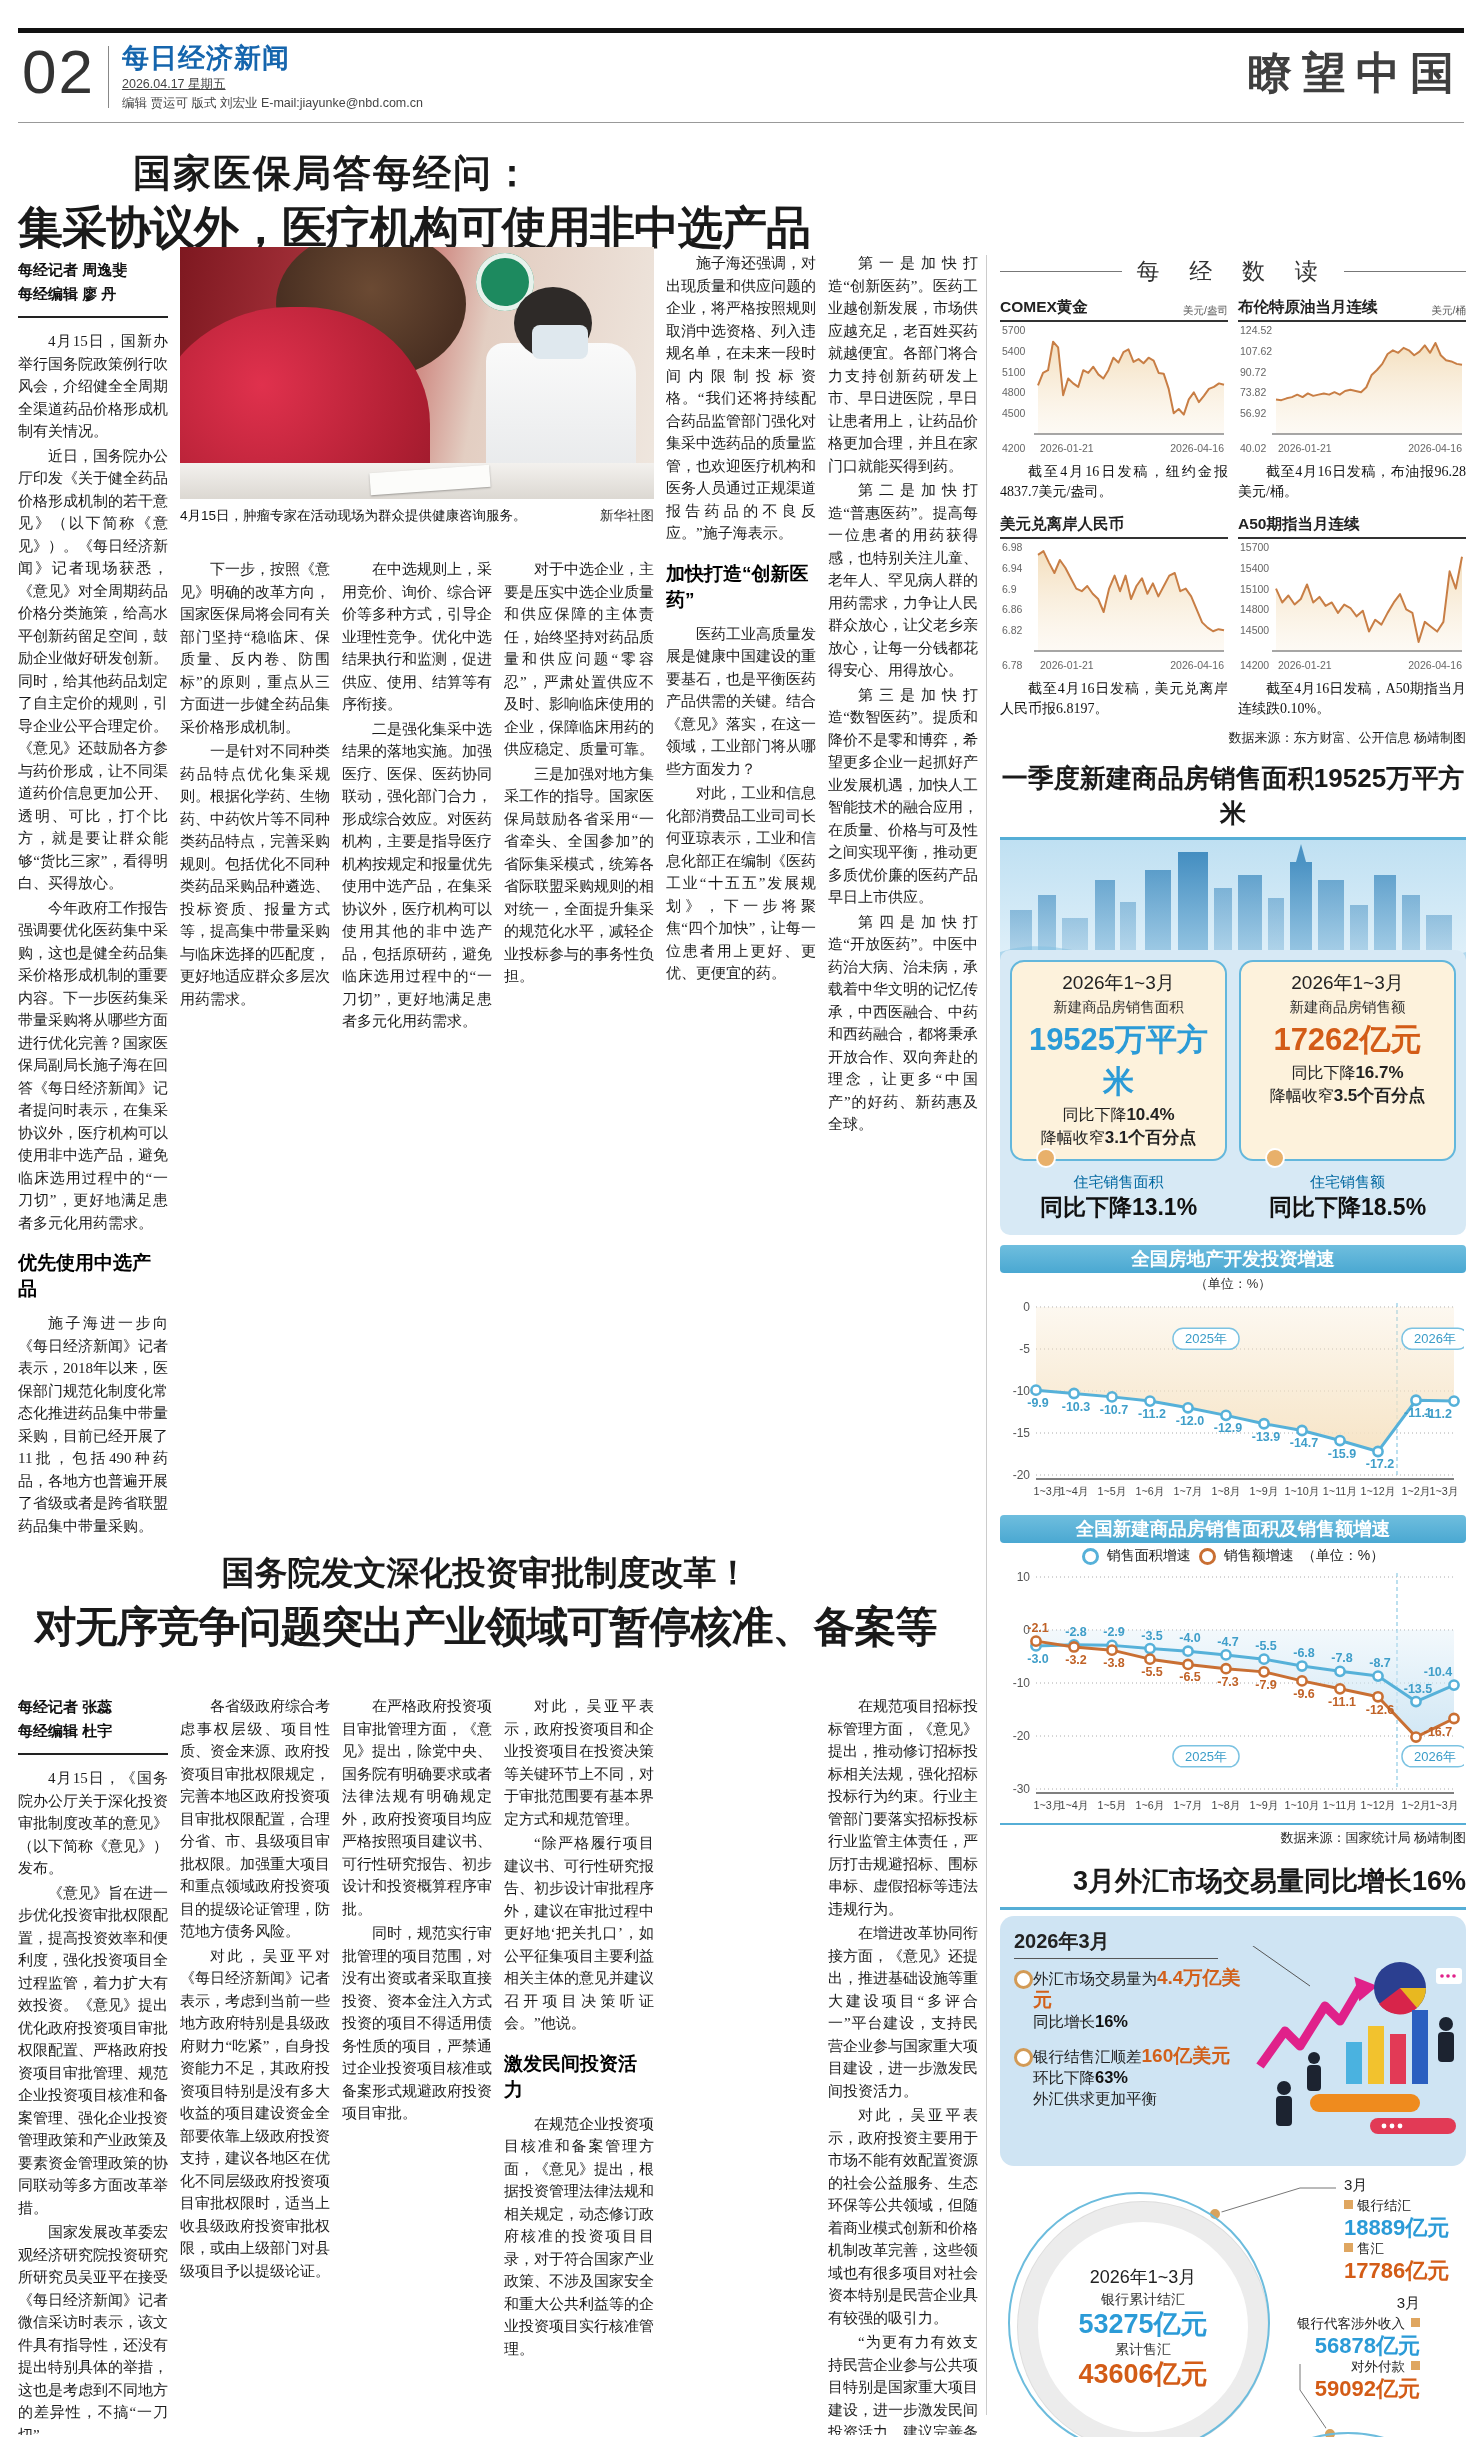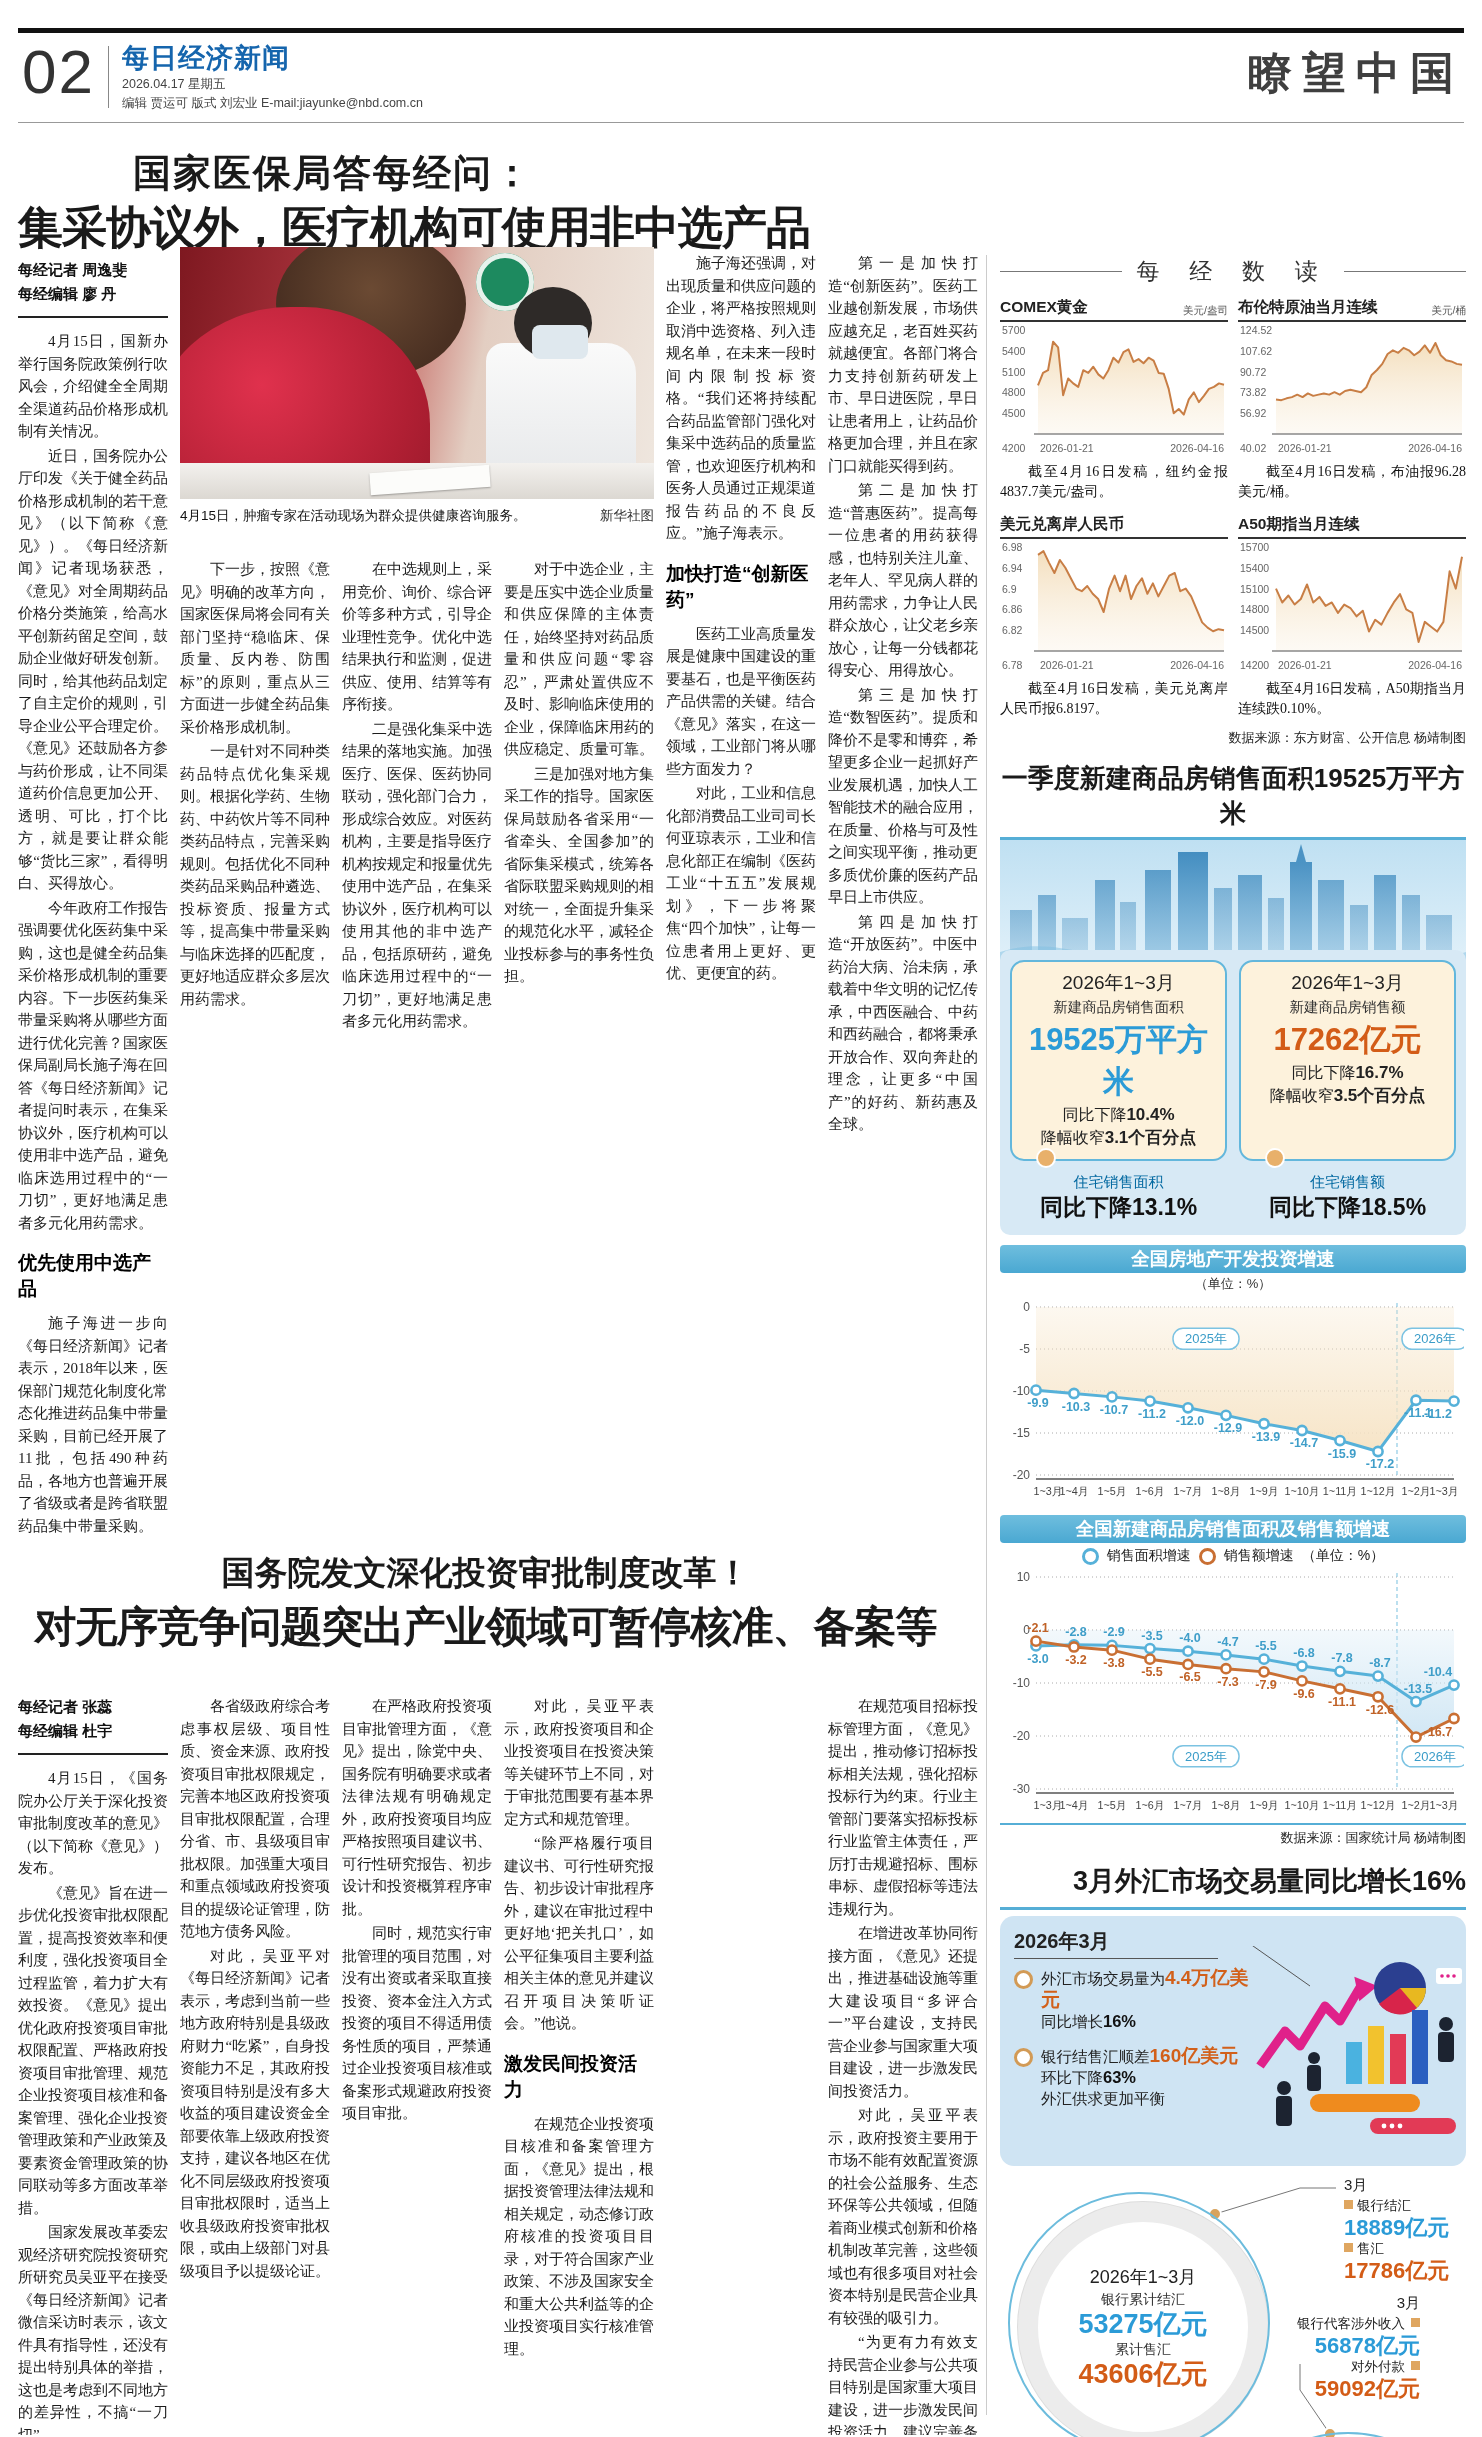--- a/index.html
+++ b/index.html
@@ -4,21 +4,21 @@
 <style>
   html,body{margin:0;padding:0;}
   body{width:1482px;height:2437px;position:relative;overflow:hidden;background:#fff;
        font-family:"Liberation Sans","DejaVu Sans",sans-serif;color:#1a1a1a;}
   .serif{font-family:"Liberation Serif","DejaVu Serif",serif;}
   
   .topbar{position:absolute;left:18px;top:28px;width:1446px;height:5px;background:#111;}
   .pagenum{position:absolute;left:22px;top:36px;font-size:62px;font-weight:400;color:#333;letter-spacing:2px;}
   .head-divider{position:absolute;left:108px;top:46px;width:1px;height:62px;background:#888;}
   .masthead{position:absolute;left:122px;top:40px;font-size:27px;font-weight:bold;color:#1565ad;letter-spacing:1px;}
-  .dateline{position:absolute;left:122px;top:76px;font-size:12.5px;color:#444;}
+  .dateline{position:absolute;left:122px;top:76px;font-size:12.5px;color:#444;text-decoration:underline;}
   .editline{position:absolute;left:122px;top:95px;font-size:12.5px;color:#444;}
   .section-title{position:absolute;right:18px;top:44px;font-size:44px;font-weight:bold;color:#3f3f3f;letter-spacing:10px;}
   .headrule{position:absolute;left:18px;top:122px;width:1446px;height:1px;background:#999;}
   .side-divider{position:absolute;left:986px;top:255px;width:1px;height:2160px;background:#ccc;}
   
   .a1{position:absolute;left:18px;top:140px;width:958px;height:1400px;}
   .a1 .kicker{position:absolute;left:0;top:8px;width:630px;text-align:center;font-size:38px;font-weight:bold;letter-spacing:2px;}
   .a1 .mainline{position:absolute;left:0;top:58px;width:630px;text-align:center;font-size:45px;font-weight:bold;letter-spacing:-1px;white-space:nowrap;}
   .col{position:absolute;top:118px;bottom:4px;width:150px;overflow:hidden;}
   .c1{left:0;} .c2{left:162px;} .c3{left:324px;} .c4{left:486px;} .c5{left:648px;top:112px;} .c6{left:810px;top:112px;}
@@ -76,21 +76,21 @@
   .banner{background:linear-gradient(180deg,#6fbede,#4aa8d2);border-radius:4px;color:#fff;font-size:18.5px;font-weight:bold;text-align:center;height:28px;line-height:28px;margin-top:10px;}
   .unitline{text-align:center;font-size:13px;color:#333;margin:2px 0;}
   .legend{display:flex;justify-content:center;align-items:center;gap:8px;font-size:14px;color:#222;margin:4px 0 0 0;}
   .lgm{display:inline-block;width:11px;height:11px;border-radius:50%;background:#fff;}
   .lgm.blue{border:3px solid #56b1d9;} .lgm.orange{border:3px solid #c96f33;}
   .bluerule{height:2px;background:#56aed6;margin-top:4px;}
   .fx-title{font-size:27px;font-weight:bold;text-align:right;margin:16px 0 8px 0;}
   .fx-panel{position:relative;background:#cfe4f3;border-radius:14px;padding:12px 14px;height:226px;margin-top:6px;}
   .fx-head{font-size:20px;font-weight:bold;color:#222;display:inline-block;border-bottom:1px solid #555;padding:0 4px 3px 0;width:200px;}
   .fx-bullets{margin-top:8px;width:240px;}
-  .fx-b{display:flex;gap:8px;margin-bottom:13px;font-size:15.5px;line-height:21px;color:#222;}
+  .fx-b{display:flex;margin-bottom:13px;font-size:15.5px;line-height:21px;color:#222;}
   .fx-ring{flex:0 0 13px;width:13px;height:13px;margin-top:3px;border-radius:50%;background:#fff;border:3px solid #d29a55;}
   .em-o{color:#d2601a;font-weight:bold;font-size:19px;}
   .em-b{color:#111;font-weight:bold;font-size:16.5px;}
   .fx-illus{position:absolute;right:4px;top:30px;}
   .fx-circles{position:relative;height:502px;margin-top:8px;}
   .ring{position:absolute;border-radius:50%;background:#fff;border:20px solid #ececec;box-shadow:0 0 0 1px #ddd;}
   .ring .inner{position:absolute;inset:0;display:flex;flex-direction:column;justify-content:center;align-items:center;text-align:center;}
   .ring .rp{font-size:18px;color:#222;}
   .ring .rl{font-size:14px;color:#333;margin-top:2px;}
   .ring .rv{font-size:27px;font-weight:bold;line-height:30px;}

